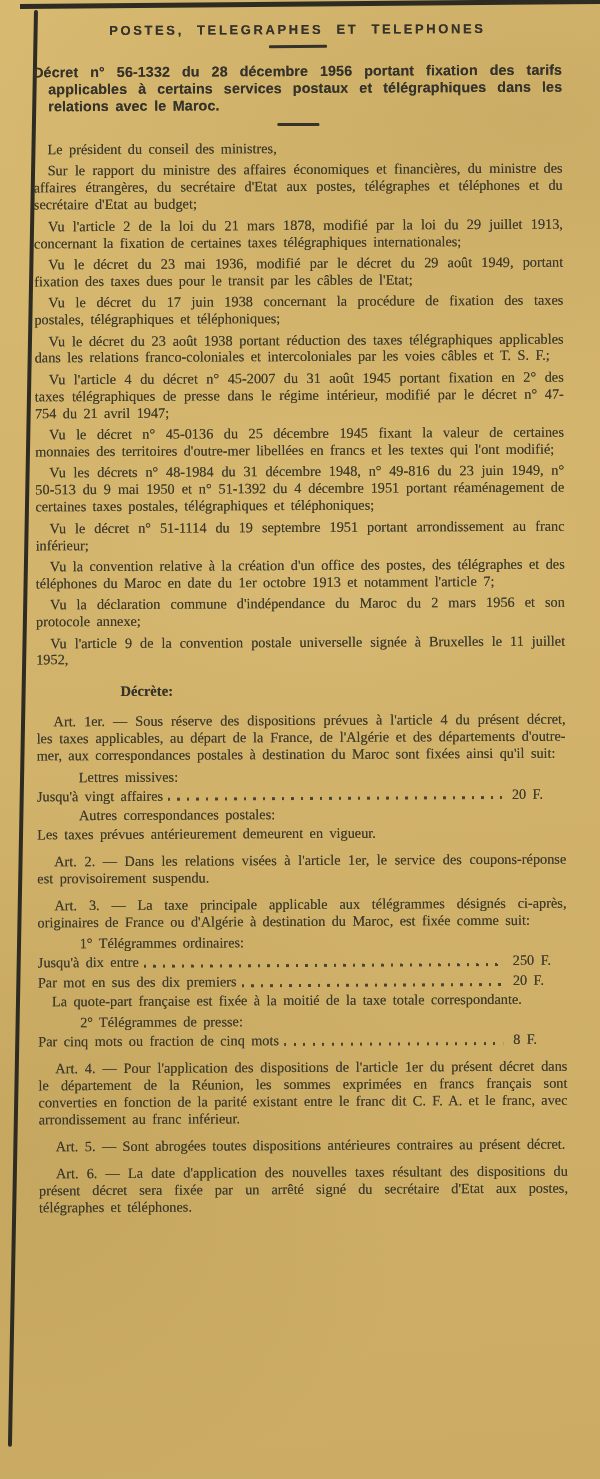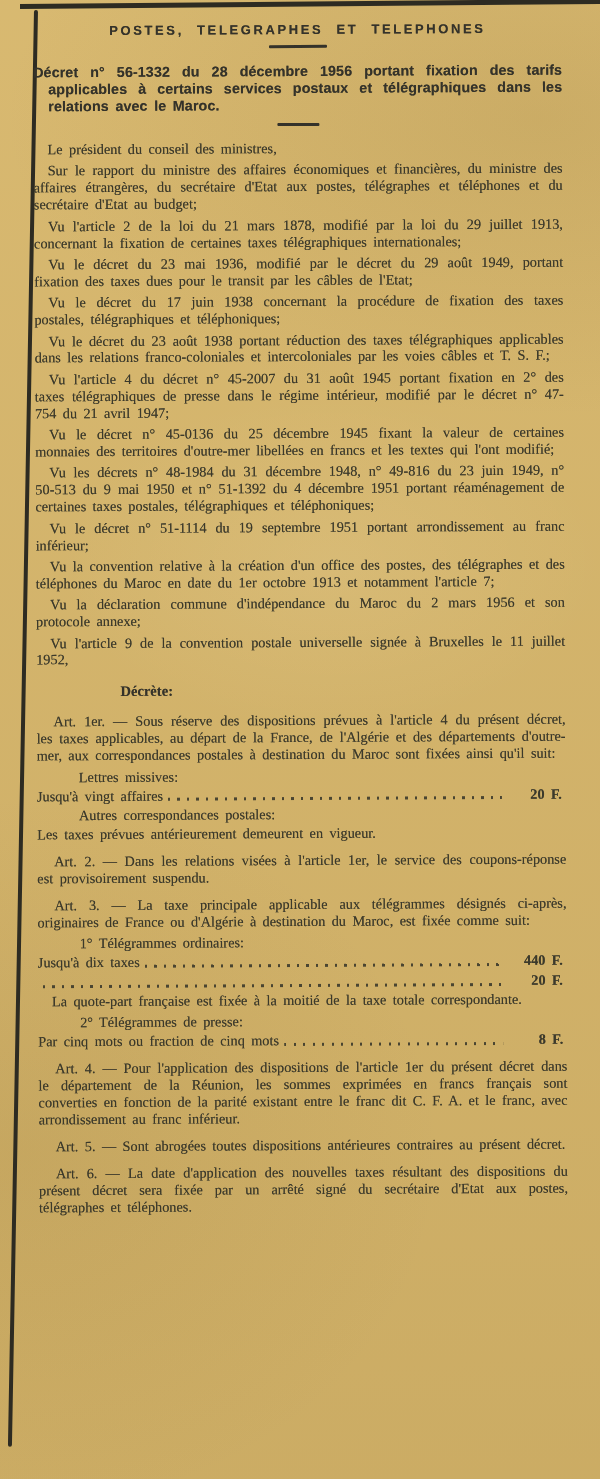--- a/index.html
+++ b/index.html
@@ -65,21 +65,21 @@
   .tariff{
     display:flex;align-items:baseline;margin:1.5px 0 2.5px;
     font-size:14.3px;line-height:16.9px;word-spacing:2.8px;
   }
   .t-label{white-space:nowrap;}
   .leader{
     flex:1 1 auto;height:3px;align-self:flex-end;margin:0 10px 3px 5px;
     background-image:repeating-linear-gradient(to right, var(--ink) 0 2.2px, transparent 2.2px 9.5px);
     opacity:.9;
   }
-  .t-value{white-space:nowrap;min-width:54px;text-align:right;padding-right:4px;font-weight:bold;}
+  .t-value{white-space:nowrap;min-width:54px;padding-right:4px;}
 </style>
 </head>
 <body>
 
 <div class="top-rule"></div>
 <div class="left-rule"></div>
 
 <div class="page-content">
   <p class="kicker">POSTES, TELEGRAPHES ET TELEPHONES</p>
   <div class="rule rule-a"></div>
@@ -111,25 +111,26 @@
         <span class="t-label">Jusqu'à vingt affaires</span>
         <span class="leader"></span>
         <span class="t-value">20 F.</span>
       </div>
       <p class="body-p sub">Autres correspondances postales:</p>
       <p class="body-p flush">Les taxes prévues antérieurement demeurent en vigueur.</p>
       <p class="body-p article">Art. 2. — Dans les relations visées à l'article 1er, le service des coupons-réponse est provisoirement suspendu.</p>
       <p class="body-p article">Art. 3. — La taxe principale applicable aux télégrammes désignés ci-après, originaires de France ou d'Algérie à destination du Maroc, est fixée comme suit:</p>
       <p class="body-p sub">1° Télégrammes ordinaires:</p>
       <div class="tariff">
-        <span class="t-label">Jusqu'à dix taxes</span>
+        <span class="t-label">Jusqu'à dix entre</span>
         <span class="leader"></span>
-        <span class="t-value">440 F.</span>
+        <span class="t-value">250 F.</span>
       </div>
       <div class="tariff">
+        <span class="t-label">Par mot en sus des dix premiers</span>
         <span class="leader"></span>
         <span class="t-value">20 F.</span>
       </div>
       <p class="body-p indent1">La quote-part française est fixée à la moitié de la taxe totale correspondante.</p>
       <p class="body-p sub">2° Télégrammes de presse:</p>
       <div class="tariff">
         <span class="t-label">Par cinq mots ou fraction de cinq mots</span>
         <span class="leader"></span>
         <span class="t-value">8 F.</span>
       </div>

